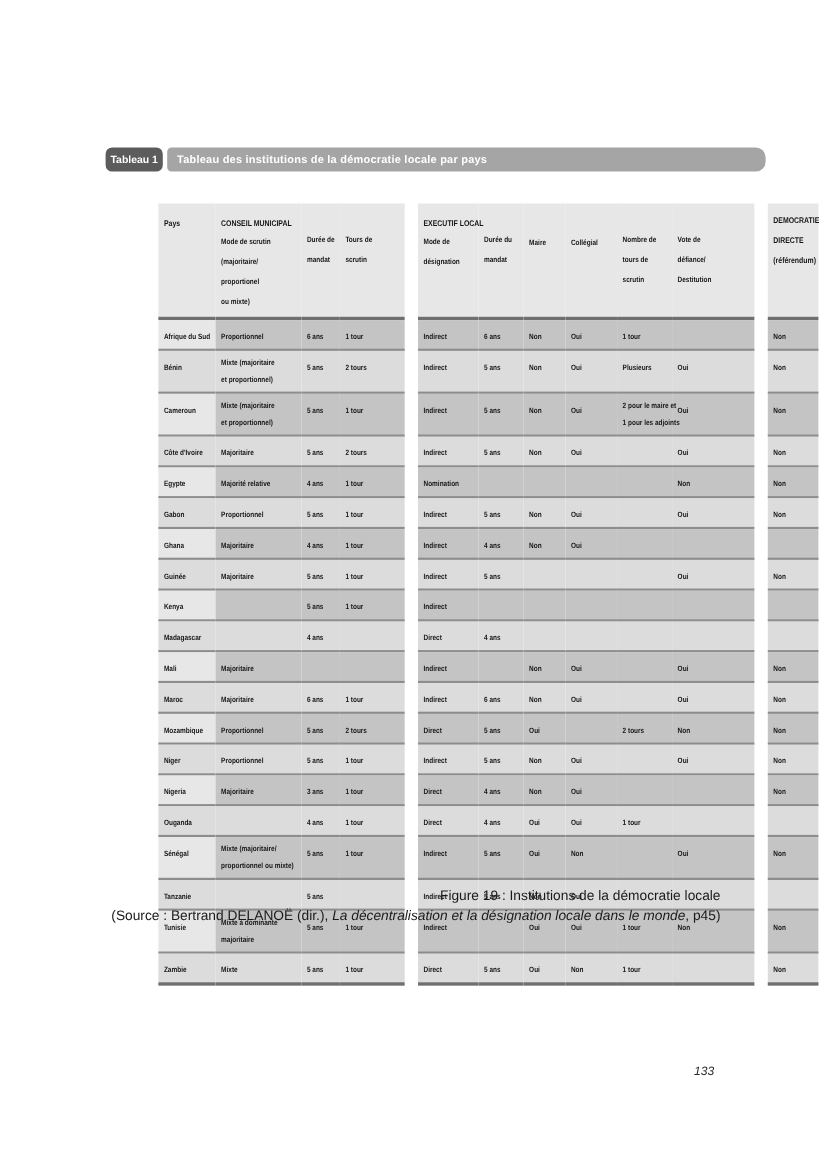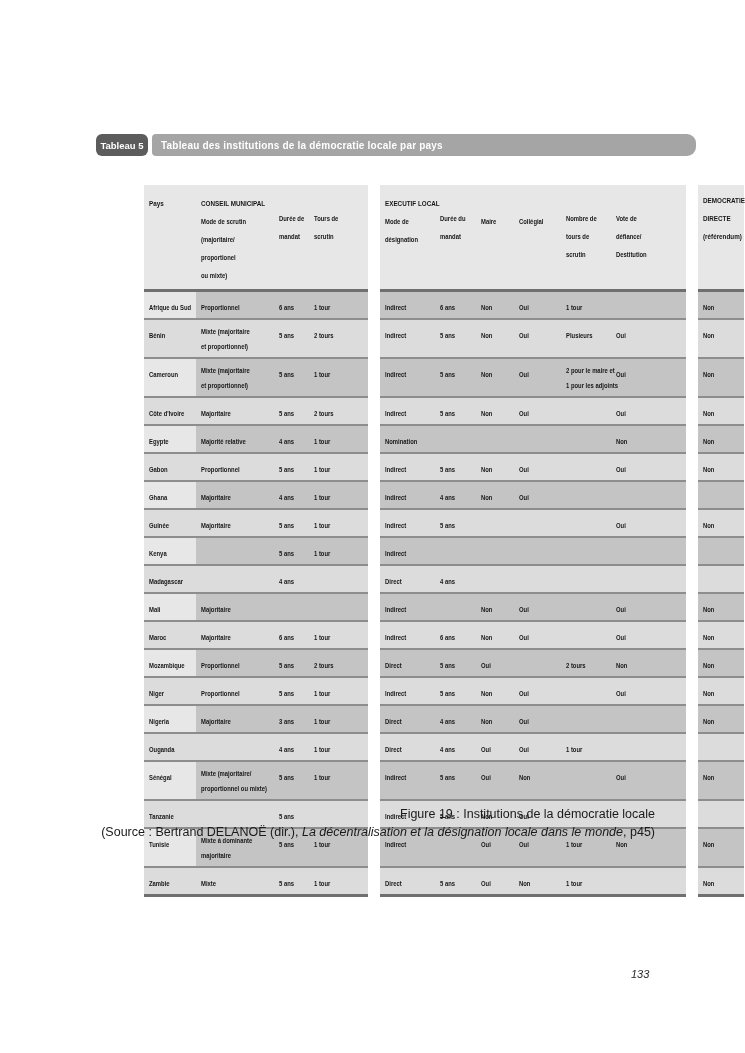--- a/index.html
+++ b/index.html
@@ -42,21 +42,21 @@
        font-size:12.5px;color:#1a1a1a;line-height:17.5px;}
   .cap .i{font-style:italic;}
   .pnum{position:absolute;left:631px;top:968px;font-size:11px;color:#2a2a2a;font-style:italic;}
 </style>
 </head>
 <body>
 
 <div class="page">
 
   <div class="banner">
-    <div class="badge">Tableau 5</div>
+    <div class="badge">Tableau 1</div>
     <div class="bar">Tableau des institutions de la démocratie locale par pays</div>
   </div>
 
   <div class="tbl">
     <div class="thead">
       <div class="hc">
         <div class="hline g"><span class="ct">Pays</span></div>
       </div>
       <div class="hc">
         <div class="hline g"><span class="ct">CONSEIL MUNICIPAL</span></div>

